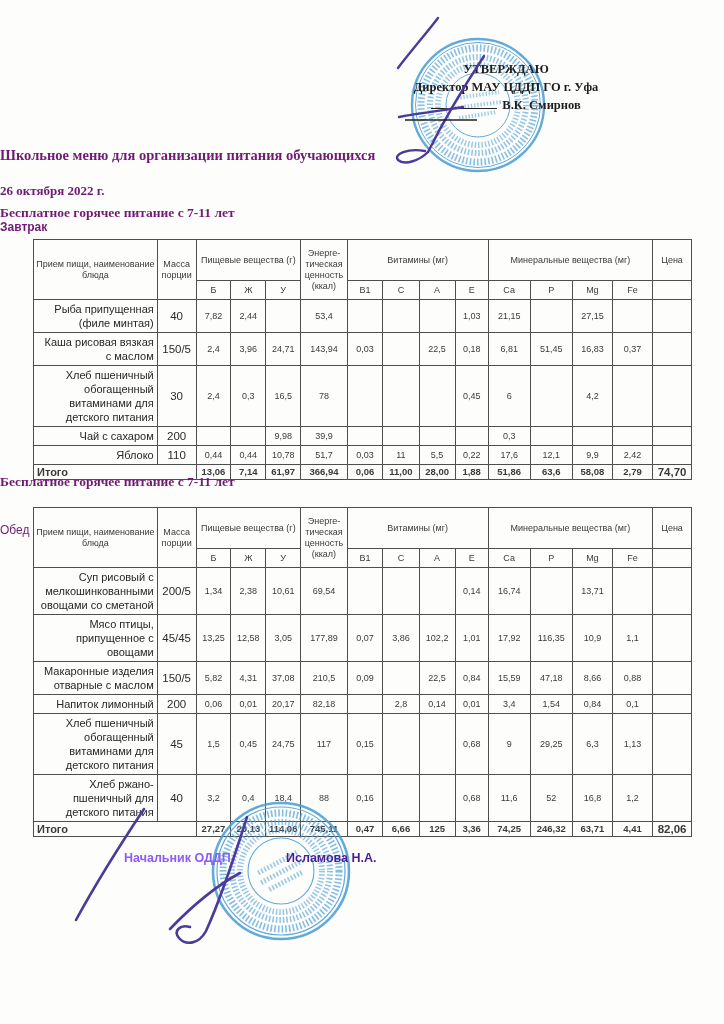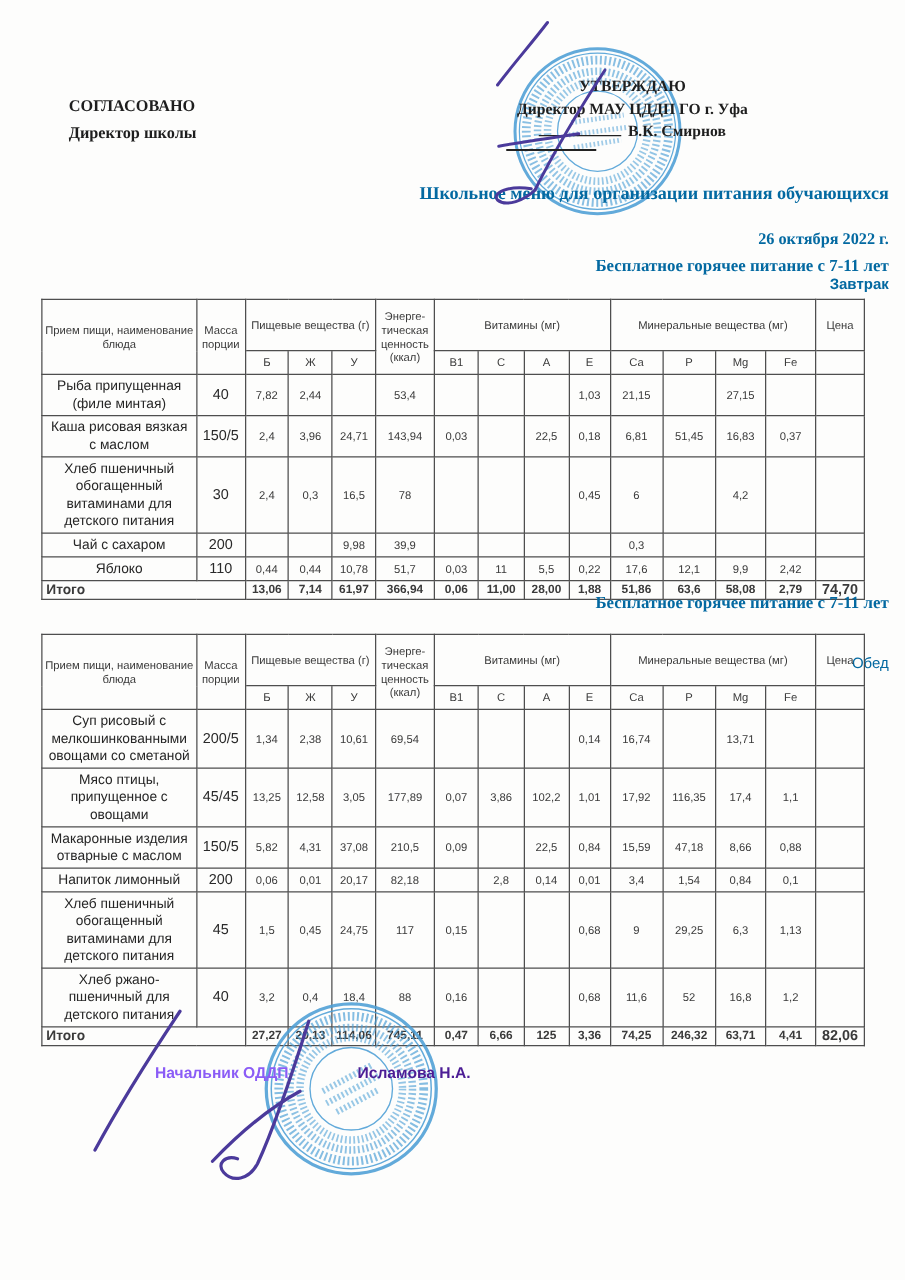--- a/index.html
+++ b/index.html
@@ -7,59 +7,55 @@
         font-family:"Liberation Sans",sans-serif;color:#2e2e2e;}
   .serif{font-family:"Liberation Serif",serif;}
   .abs{position:absolute;}
   
   .appr-left{left:55px;top:74px;font-weight:bold;font-size:13px;line-height:21px;color:#1e1e1e;}
   .appr-right{left:386px;top:60px;width:240px;text-align:center;font-weight:bold;
               font-size:12.5px;line-height:18px;color:#1e1e1e;z-index:3;}
   .sig-underline{display:inline-block;width:66px;border-bottom:1.5px solid #222;
                  margin-right:5px;height:10px;}
   
-  .ctr{left:0;width:711px;text-align:right;color:#0369a1;}
+  .ctr{left:0;width:711px;text-align:left;color:#701a75;}
   .title-main{top:147px;font-weight:bold;font-size:14.5px;z-index:3;}
   .title-date{top:183px;font-weight:bold;font-size:13px;}
   .title-sec1{top:205px;font-weight:bold;font-size:13.5px;}
   .meal1{top:220px;font-weight:bold;font-size:12px;}
   .title-sec2{top:474px;font-weight:bold;font-size:13.5px;}
   .meal2{top:493px;font-weight:normal;font-size:12px;margin-top:30px;}
   
   .menu-table{position:absolute;left:33px;width:659px;border-collapse:collapse;table-layout:fixed;
               background:transparent;}
   .t1{top:239px;}
   .t2{top:507px;}
   .menu-table td,.menu-table th{border:1px solid #4e4e4e;padding:1px 2px;vertical-align:middle;
               overflow:hidden;}
   .menu-table th{font-weight:normal;font-size:9px;line-height:11px;text-align:center;color:#3a3a3a;}
   .menu-table td{font-size:9px;line-height:12px;text-align:center;color:#3a3a3a;}
-  td.dish{font-size:11px;line-height:14px;text-align:center;padding:2px 3px;color:#262626;}
+  td.dish{font-size:11px;line-height:14px;text-align:right;padding:2px 3px;color:#262626;}
   td.mass{font-size:11.5px;color:#2a2a2a;}
   tr.total td{font-weight:bold;font-size:9.5px;}
   tr.total td.label{font-size:11px;text-align:left;padding-left:3px;}
   tr.total td.price-cell{font-size:11.5px;}
   .hrow1 th{height:38px;}
   .hrow2 th{height:16px;}
   
   .stamp{position:absolute;z-index:1;opacity:.88;}
   
   #sig-overlay{position:absolute;left:0;top:0;z-index:4;pointer-events:none;}
   .footer-left{left:124px;top:851px;font-size:12.5px;font-weight:bold;color:#8b5cf6;z-index:3;}
   .footer-right{left:286px;top:851px;font-size:12.5px;font-weight:bold;color:#4c1d95;z-index:3;}
 </style>
 </head>
 <body>
 
 <div id="page">
 
-  <div class="abs appr-left serif">
-    <div>СОГЛАСОВАНО</div>
-    <div>Директор школы</div>
-  </div>
 
   <div class="abs appr-right serif">
     <div>УТВЕРЖДАЮ</div>
     <div>Директор МАУ ЦДДП ГО г. Уфа</div>
     <div>
       <span class="sig-underline"></span><span>В.К. Смирнов</span>
     </div>
   </div>
 
   <svg class="stamp" style="left:409px;top:36px;" width="138" height="138" viewBox="0 0 138 138">
@@ -297,21 +293,21 @@
           <td>13,25</td>
           <td>12,58</td>
           <td>3,05</td>
           <td>177,89</td>
           <td>0,07</td>
           <td>3,86</td>
           <td>102,2</td>
           <td>1,01</td>
           <td>17,92</td>
           <td>116,35</td>
-          <td>17,4</td>
+          <td>10,9</td>
           <td>1,1</td>
           <td></td>
         </tr>
         <tr>
           <td class="dish">Макаронные изделия отварные с маслом</td>
           <td class="mass">150/5</td>
           <td>5,82</td>
           <td>4,31</td>
           <td>37,08</td>
           <td>210,5</td>

